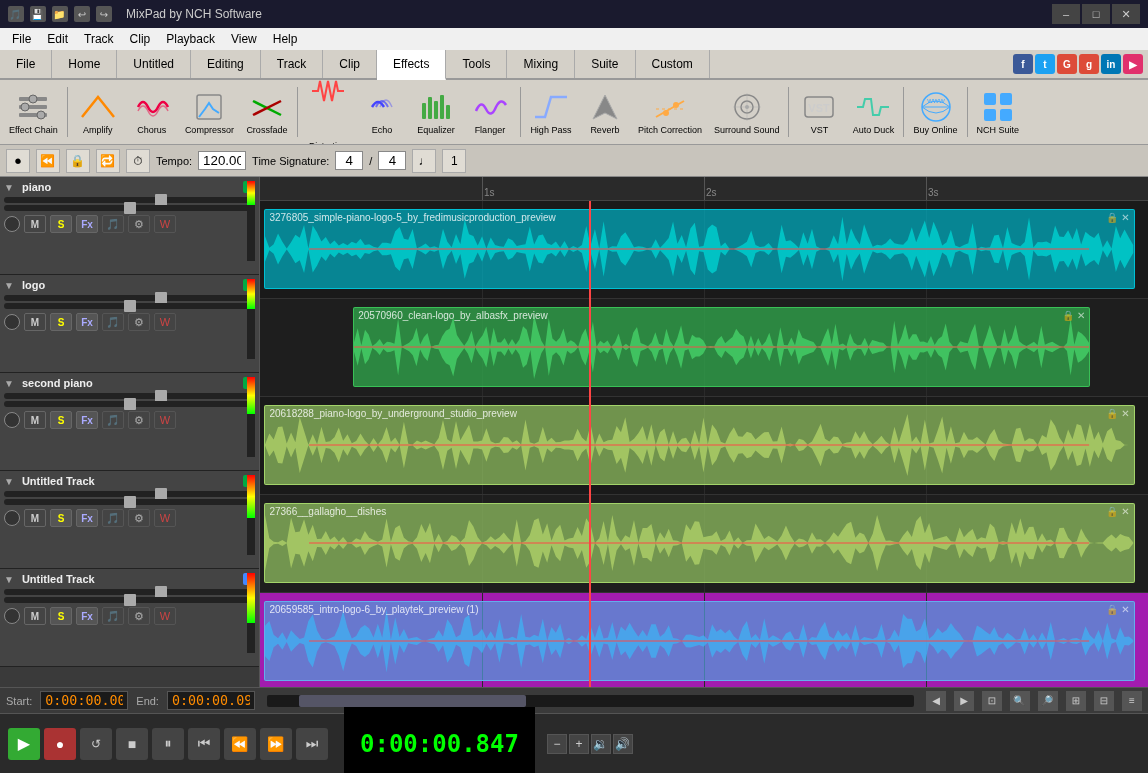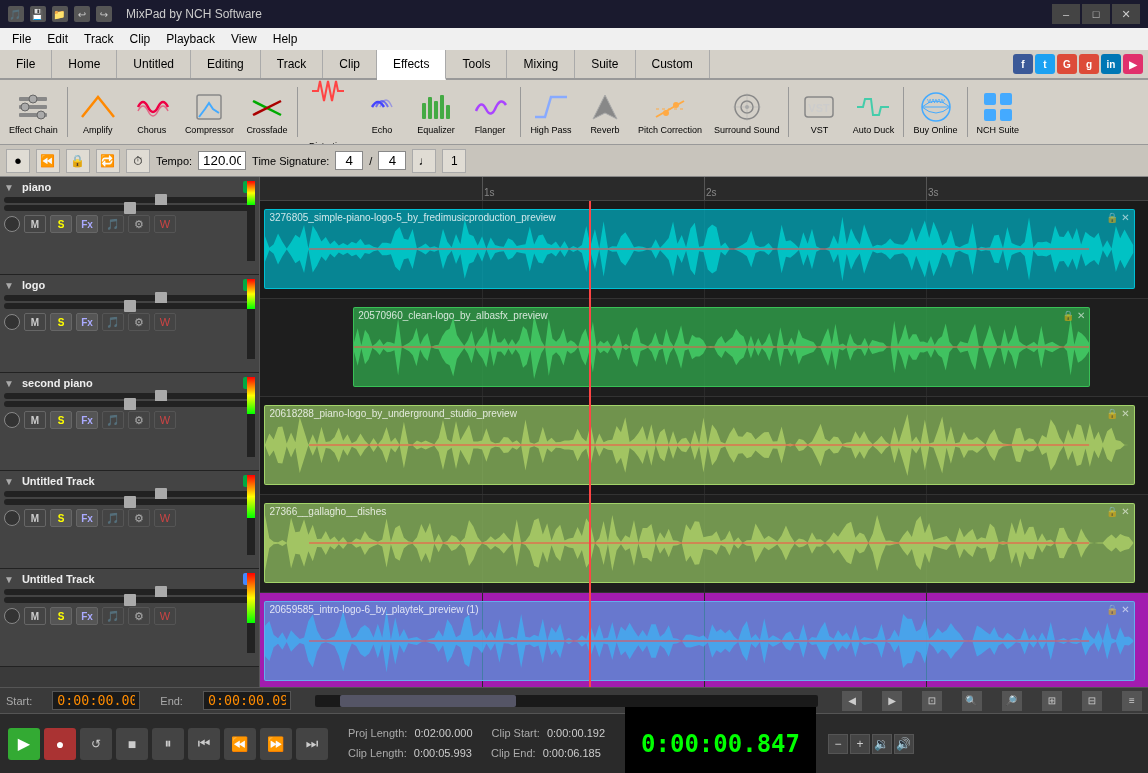--- a/index.html
+++ b/index.html
@@ -91,21 +91,21 @@
     
     .clip-cyan { background: rgba(0,180,200,0.7); border: 1px solid rgba(0,200,220,0.9); }
     .clip-green { background: rgba(50,180,80,0.7); border: 1px solid rgba(60,200,90,0.9); }
     .clip-yellowgreen { background: rgba(150,200,100,0.7); border: 1px solid rgba(170,220,110,0.9); }
     .clip-lightblue { background: rgba(80,160,220,0.7); border: 1px solid rgba(100,180,240,0.9); }
 
     .ruler-tick { position: absolute; top: 0; height: 100%; display: flex; flex-direction: column; justify-content: flex-end; }
     .ruler-label { font-size: 10px; color: #888; padding-bottom: 2px; padding-left: 2px; }
 
     
-    #startend-bar { height: 26px; background: #3a3a3a; display: flex; align-items: center; padding: 0 6px; gap: 20px; font-size: 11px; color: #ccc; border-top: 1px solid #555; }
+    #startend-bar { height: 26px; background: #3a3a3a; display: flex; align-items: center; padding: 0 6px; gap: 8px; font-size: 11px; color: #ccc; border-top: 1px solid #555; }
     .time-input { background: #1a1a1a; border: 1px solid #555; color: #ff8c00; padding: 1px 4px; font-family: monospace; width: 88px; }
     .time-label { color: #aaa; }
   </style>
 </head>
 <body>
 
 <div id="titlebar">
   <div id="titlebar-left">
     <div class="title-icon">🎵</div>
     <div class="title-icon">💾</div>
@@ -606,34 +606,20 @@
     <div class="transport-btn record">●</div>
     <div class="transport-btn normal" style="font-size:12px;">↺</div>
     <div class="transport-btn normal">■</div>
     <div class="transport-btn normal">⏸</div>
     <div class="transport-btn normal">⏮</div>
     <div class="transport-btn normal">⏪</div>
     <div class="transport-btn normal">⏩</div>
     <div class="transport-btn normal">⏭</div>
   </div>
 
-  <div id="clip-info">
-    <div>
-      <span>Proj Length:</span>
-      <span style="margin-left:4px; color:#ccc;">0:02:00.000</span>
-      <span style="margin-left:16px;">Clip Start:</span>
-      <span style="margin-left:4px; color:#ccc;">0:00:00.192</span>
-    </div>
-    <div>
-      <span>Clip Length:</span>
-      <span style="margin-left:4px; color:#ccc;">0:00:05.993</span>
-      <span style="margin-left:16px;">Clip End:</span>
-      <span style="margin-left:4px; color:#ccc;">0:00:06.185</span>
-    </div>
-  </div>
 
   <div id="time-display">0:00:00.847</div>
 
 
   <div id="zoom-control">
     <div class="zoom-btn">−</div>
     <div class="zoom-btn">+</div>
     <div class="zoom-btn">🔉</div>
     <div class="zoom-btn">🔊</div>
   </div>

